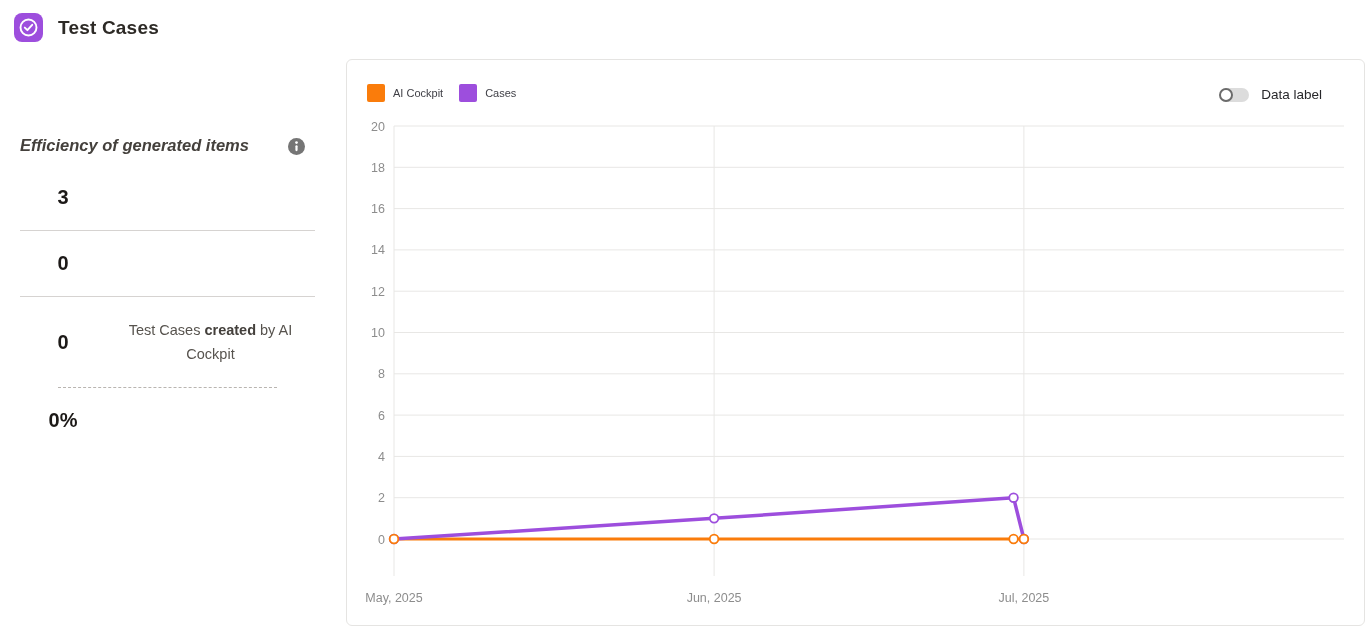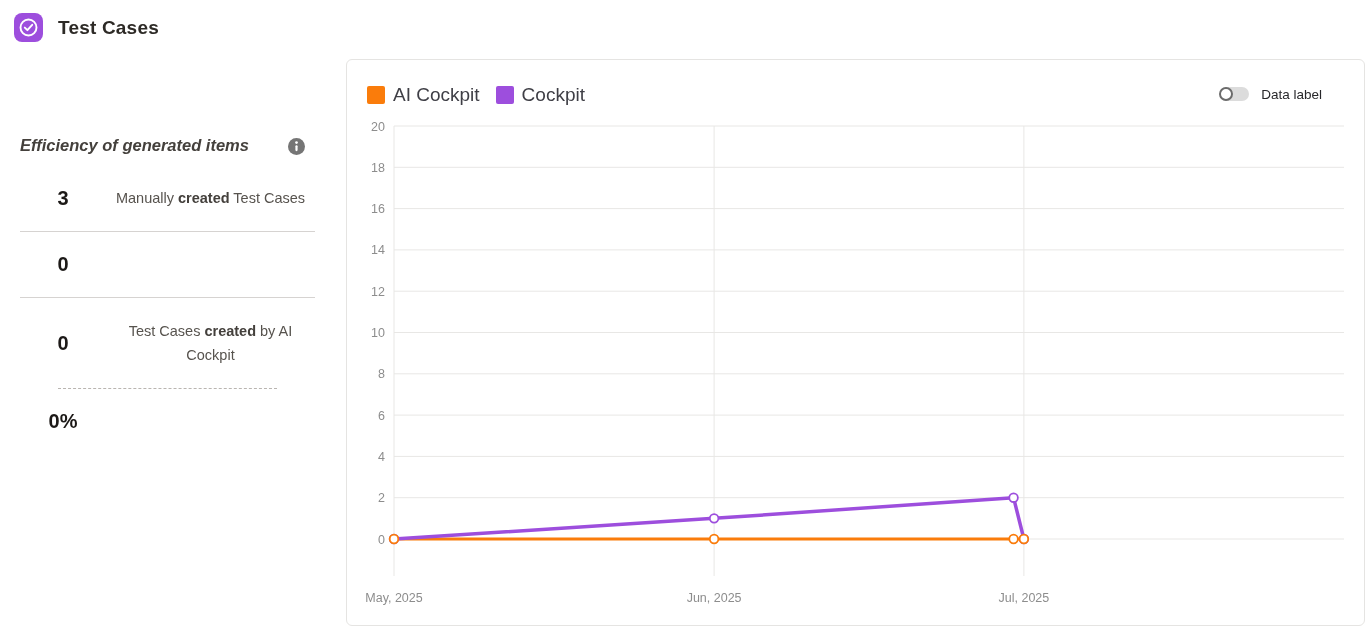--- a/index.html
+++ b/index.html
@@ -23,22 +23,22 @@
   .stat-label { flex:1; text-align:center; font-size:14.5px; line-height:24px; color:#57534e; padding:0 8px; }
   .stat-label b { font-weight:700; color:#44403c; }
   .divider { border-top:1px solid #d6d3d1; height:0; }
   .divider.dashed { border-top:1px dashed #b9b5b1; margin:0 38px; }
 
   
   .card { position:absolute; left:346px; top:59px; width:1019px; height:567px; background:#fff; border:1px solid #e5e4e2; border-radius:6px; }
   .legend { position:absolute; left:20px; top:24px; display:flex; align-items:center; gap:16px; }
   .legend-item { display:flex; align-items:center; gap:8px; cursor:pointer; }
   .legend-swatch { width:18px; height:18px; border-radius:2px; }
-  .legend-label { font-size:19px; color:#3f3f46; }
-  .toggle-wrap { position:absolute; right:42px; top:27px; display:flex; gap:12px; }
+  .legend-label { font-size:11px; color:#3f3f46; }
+  .toggle-wrap { position:absolute; right:42px; top:27px; display:flex; align-items:center; gap:12px; }
   .toggle { position:relative; width:29px; height:14px; border-radius:7px; background:#dcdcdc; cursor:pointer; }
   .toggle-knob { position:absolute; left:-1px; top:0px; width:14px; height:14px; border-radius:50%; background:#fff; border:2px solid #6b6b6b; }
   .toggle-label { font-size:13.5px; color:#27272a; }
   .chart-svg { position:absolute; left:0; top:0; }
 </style>
 </head>
 <body>
 
 <div class="page">
 
@@ -59,21 +59,20 @@
         <svg width="17" height="17" viewBox="0 0 17 17">
           <circle cx="8.5" cy="8.5" r="8.5" fill="#757575"></circle>
           <rect x="7.4" y="7.2" width="2.2" height="6" rx="1.1" fill="#ffffff"></rect>
           <circle cx="8.5" cy="4.6" r="1.35" fill="#ffffff"></circle>
         </svg>
       </span>
     </div>
 
     <div class="stat-row first">
       <div class="stat-value">3</div>
-      <div class="stat-label"><span>Manually </span><b>created</b><span> Test Cases</span></div>
     </div>
     <div class="divider"></div>
 
     <div class="stat-row">
       <div class="stat-value">0</div>
     </div>
     <div class="divider"></div>
 
     <div class="stat-row">
       <div class="stat-value">0</div>
@@ -128,21 +127,21 @@
         <circle cx="676.8913043478261" cy="479" r="4.3" fill="#ffffff" stroke="#fa7c0b" stroke-width="1.8"></circle>
       </svg>
 
     <div class="legend">
       <div class="legend-item">
         <span class="legend-swatch" style="background: rgb(250, 124, 11);"></span>
         <span class="legend-label">AI Cockpit</span>
       </div>
       <div class="legend-item">
         <span class="legend-swatch" style="background: rgb(157, 78, 221);"></span>
-        <span class="legend-label">Cockpit</span>
+        <span class="legend-label">Cases</span>
       </div>
     </div>
 
     <div class="toggle-wrap">
       <span class="toggle">
         <span class="toggle-knob"></span>
       </span>
       <span class="toggle-label">Data label</span>
     </div>
   </div>

